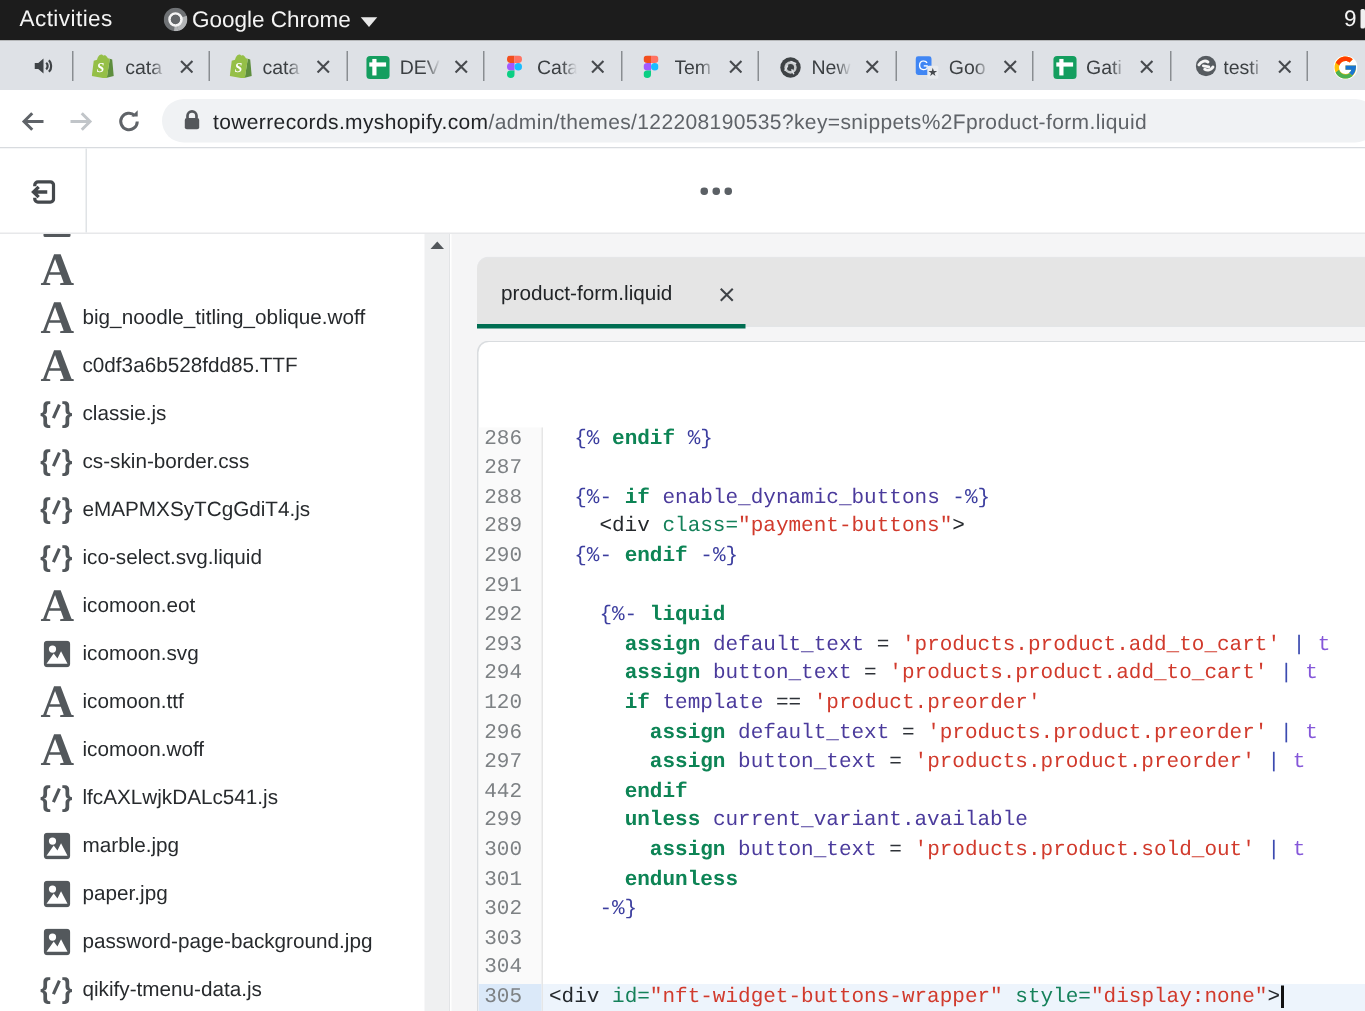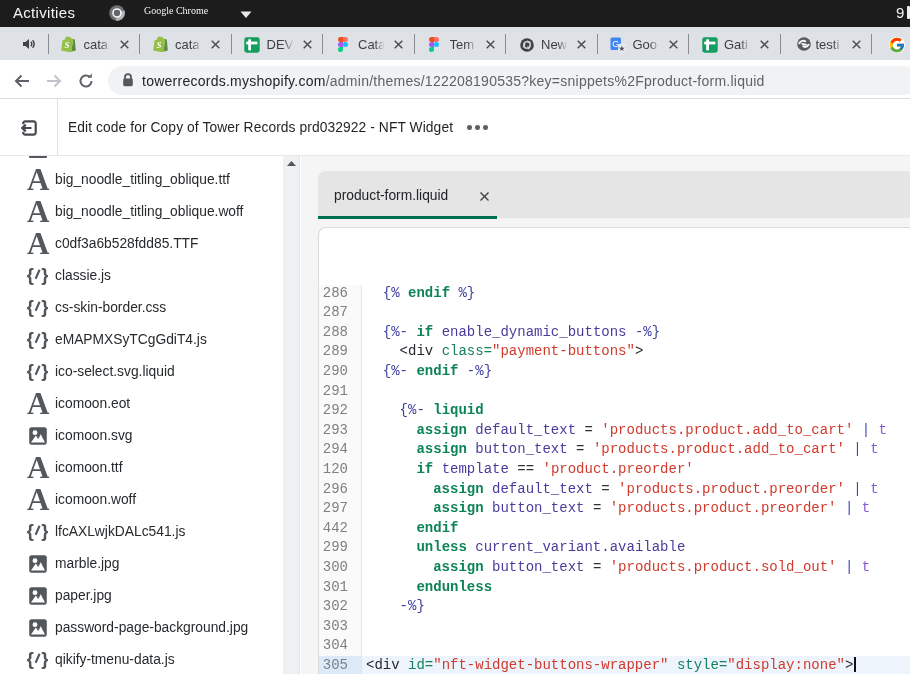--- a/index.html
+++ b/index.html
@@ -72,21 +72,21 @@
 
 <div class="abs" id="ubar">
   <div class="txt" style="left:13px; letter-spacing:0.3px;">Activities</div>
   <svg class="abs" style="left:109px; top:4.5px;" width="16" height="16" viewBox="0 0 16 16">
     <circle cx="8" cy="8" r="7.8" fill="#6f7275"></circle>
     <path d="M8 8 L15.5 5.5 A7.8 7.8 0 0 1 10 15.5 Z" fill="#b2b4b6"></path>
     <path d="M8 8 L10 15.5 A7.8 7.8 0 0 1 9 15.74 L7 15.67 Z" fill="#b2b4b6"></path>
     <circle cx="8" cy="8" r="4" stroke="#f4f4f4" stroke-width="1.7" fill="none"></circle>
     <circle cx="8" cy="8" r="3.1" fill="#636669"></circle>
   </svg>
-  <div class="txt" style="left:144px; font-size:10px; top:4.5px;font-family:Liberation Serif, serif;">Google Chrome</div>
+  <div class="txt" style="left:128px; font-size:15px; top:4.5px;">Google Chrome</div>
   <svg class="abs" style="left:240px; top:11px;" width="12" height="8" viewBox="0 0 12 8">
       <path d="M0.5 0.5 L6 7 L11.5 0.5 Z" fill="#e8e8e8"></path>
     </svg>
   <div class="txt" style="left:896px;">9</div>
   <div class="abs" style="left:906.5px; top:6px; width:3px; height:13px; background:#f0f0f0; border-radius:1px;"></div>
 </div>
 
 <div class="abs" id="tabbar">
   <svg class="abs" style="left:23px; top:10.5px;" width="12" height="12" viewBox="0 0 12 12">
     <path d="M0 4 h2.5 L6 1 v10 L2.5 8 H0 Z" fill="#3f4347"></path>
@@ -219,32 +219,30 @@
   </svg>
   <div id="urltext"><b>towerrecords.myshopify.com</b>/admin/themes/122208190535?key=snippets%2Fproduct-form.liquid</div>
 </div>
 
 <div class="abs" id="shead">
   <svg class="abs" style="left:20px; top:20.5px;" width="17" height="16" viewBox="0 0 17 16">
     <path d="M3.2 4.2 V3.4 a2.1 2.1 0 0 1 2.1-2.1 h8.3 a2.1 2.1 0 0 1 2.1 2.1 v9.2 a2.1 2.1 0 0 1 -2.1 2.1 H5.3 a2.1 2.1 0 0 1 -2.1-2.1 v-0.8" stroke="#44484c" stroke-width="2.2" fill="none"></path>
     <path d="M11.5 8 H2.5 M5.8 4.6 L2.3 8 l3.5 3.4" stroke="#44484c" stroke-width="2.2" fill="none"></path>
   </svg>
   <div class="divider"></div>
-  <div id="stitle">Edit code for Copy of Tower Records prd032922 - NFT Widget</div>
   <div class="dot3" style="left:467px;"></div>
   <div class="dot3" style="left:475px;"></div>
   <div class="dot3" style="left:483px;"></div>
 </div>
 
 <div class="abs" id="sidebar">
   <div style="position:absolute; left:29px; top:-0.7px; width:17.5px; height:2.2px; background:#54585c; border-radius:1px;"></div>
   <div id="filelist">
       <div class="frow" style="top:8px">
         <div class="ficon ficon-a">A</div>
-        <div class="fname">big_noodle_titling_oblique.ttf</div>
       </div>
       <div class="frow" style="top:40px">
         <div class="ficon ficon-a">A</div>
         <div class="fname">big_noodle_titling_oblique.woff</div>
       </div>
       <div class="frow" style="top:72px">
         <div class="ficon ficon-a">A</div>
         <div class="fname">c0df3a6b528fdd85.TTF</div>
       </div>
       <div class="frow" style="top:104px">

